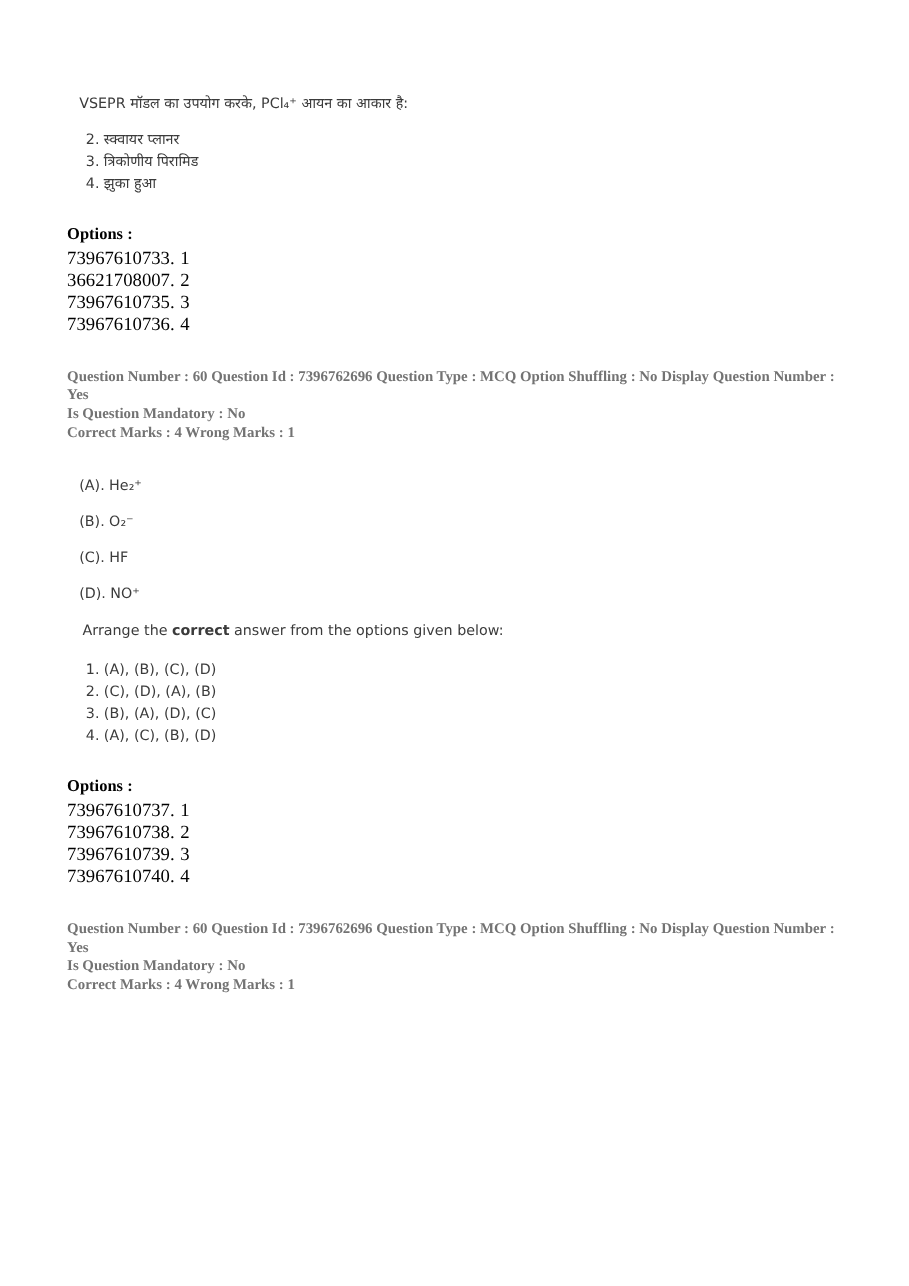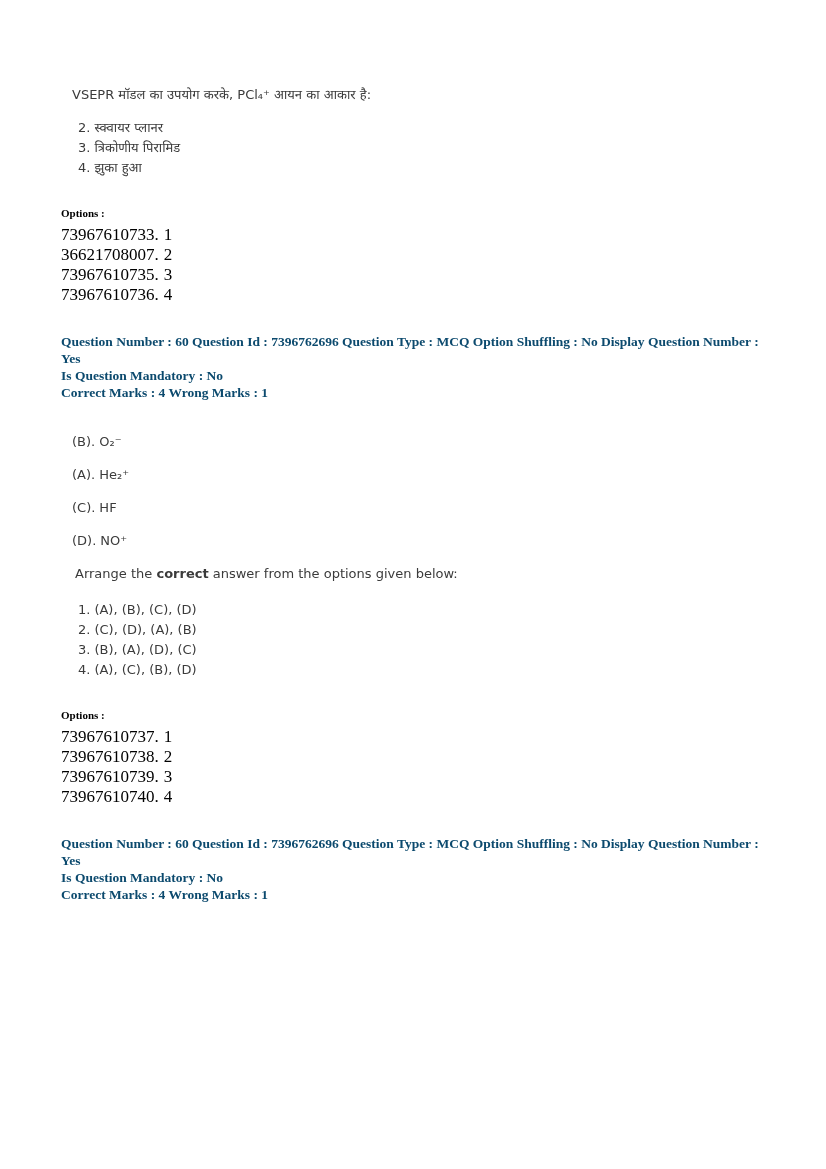--- a/index.html
+++ b/index.html
@@ -45,39 +45,39 @@
   }
   .q-choose {
     margin: 16px 0 18px 3px;
     line-height: 16px;
   }
   .q-choose .bold { font-weight: bold; }
   
   .options-label {
     margin: 27px 0 4px 0;
     font-family: "Liberation Serif", serif;
-    font-size: 11px;
+    font-size: 15px;
     font-weight: bold;
     color: #000;
     line-height: 16px;
   }
   .option-row {
     font-family: "Liberation Serif", serif;
     font-size: 17px;
     color: #000;
     line-height: 20px;
     white-space: nowrap;
   }
   .option-row .opt-val { margin-left: 5px; }
   .meta {
     margin: 28px 0 0 0;
     font-family: "Liberation Serif", serif;
     font-size: 13.5px;
     font-weight: bold;
-    color: #0c4a6e;
+    color: #737373;
     line-height: 17px;
     max-width: 720px;
   }
   .section-2 { margin-top: 33px; }
   .q2-prompt { margin-bottom: 18px; }
 </style>
 </head>
 <body>
 
 <div class="page">
@@ -121,24 +121,24 @@
       <span>Correct Marks : 4 Wrong Marks : 1</span>
     </p>
   </section>
 
   <section class="question-section section-2">
 
     <div class="q-image">
 
       <div class="q-items">
         <div class="q-item">
-          <span class="q-num">(B).</span><span>O₂⁻</span>
+          <span class="q-num">(A).</span><span>He₂⁺</span>
         </div>
         <div class="q-item">
-          <span class="q-num">(A).</span><span>He₂⁺</span>
+          <span class="q-num">(B).</span><span>O₂⁻</span>
         </div>
         <div class="q-item">
           <span class="q-num">(C).</span><span>HF</span>
         </div>
         <div class="q-item">
           <span class="q-num">(D).</span><span>NO⁺</span>
         </div>
       </div>
 
       <p class="q-choose">

